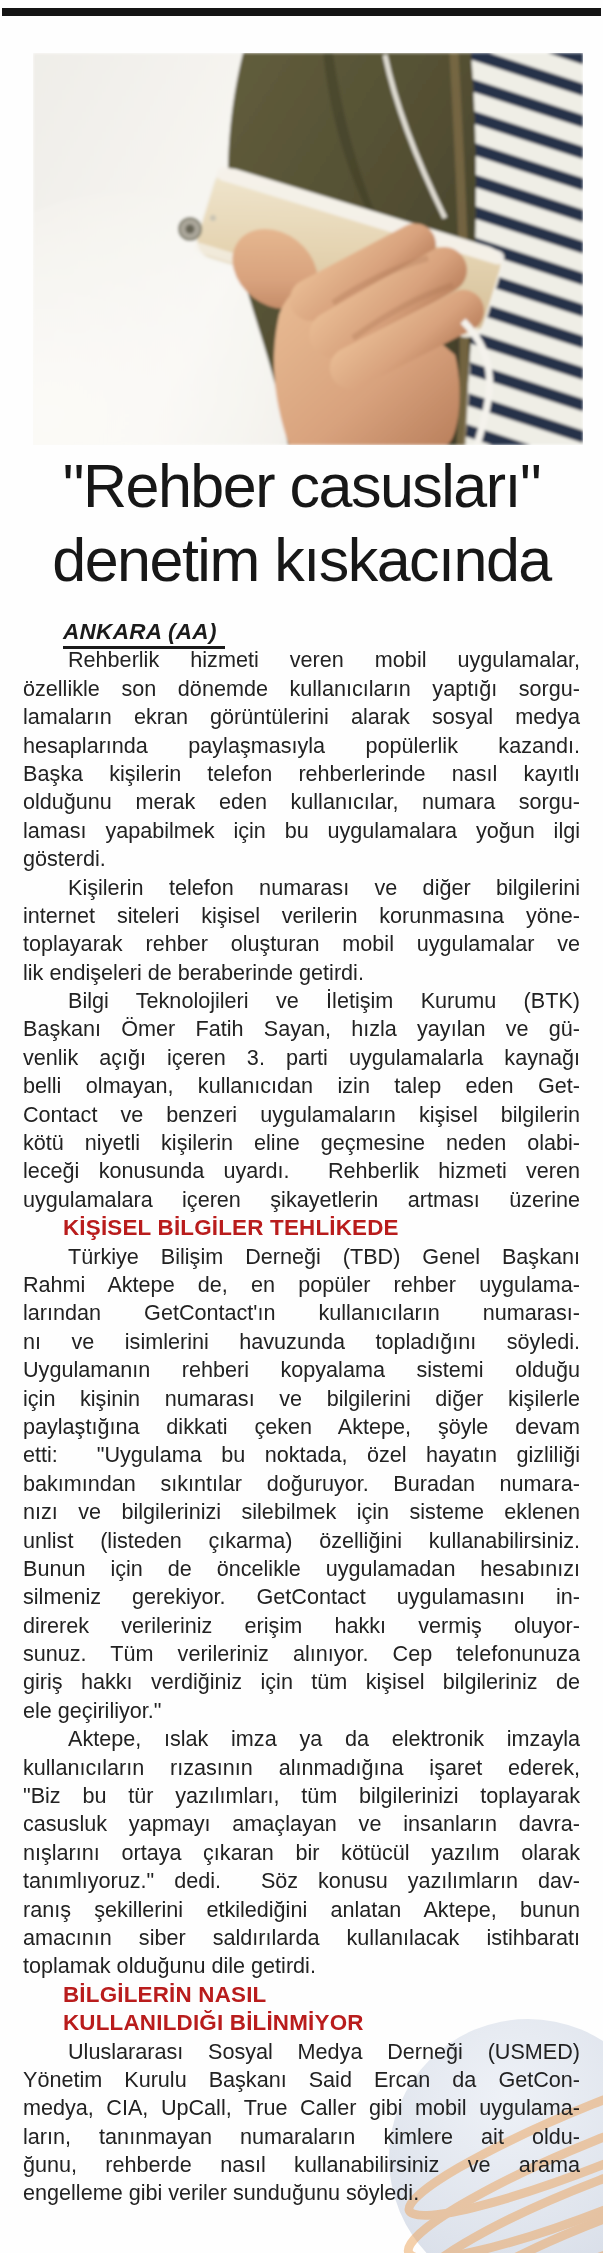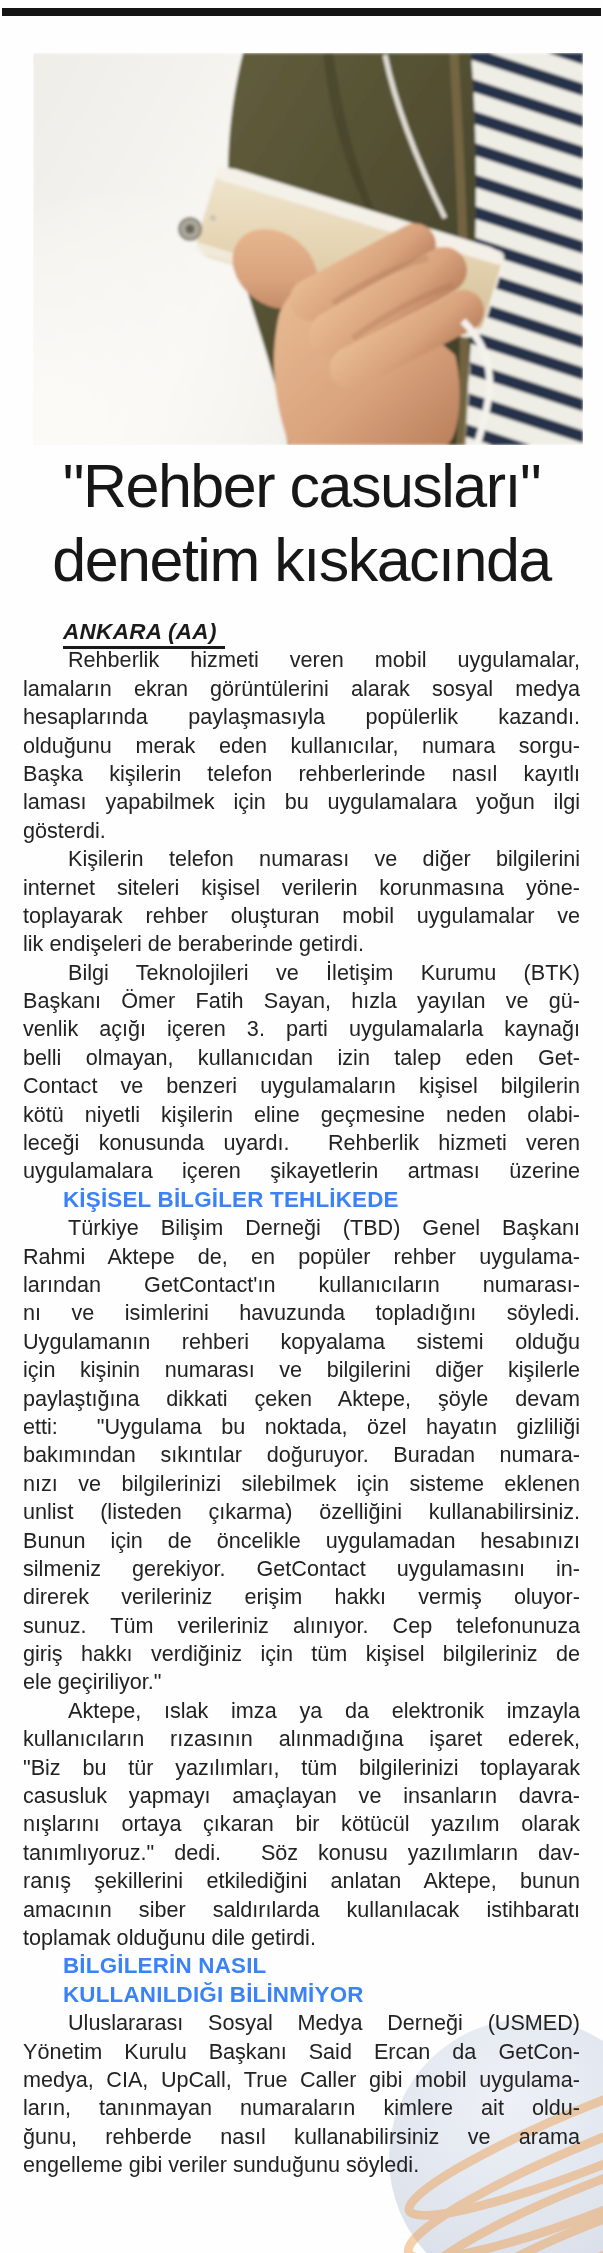--- a/index.html
+++ b/index.html
@@ -16,21 +16,21 @@
   }
   .headline .hline{height:74px;white-space:nowrap;}
   .watermark{position:absolute;left:372px;top:2014px;z-index:1;}
   .column{position:absolute;left:23px;top:618px;width:557px;z-index:2;}
   .line{
     height:28.4px;line-height:28.4px;font-size:21.6px;color:#222222;
     text-align:left;overflow:visible;white-space:nowrap;
   }
   .line.j{white-space:normal;text-align:justify;text-align-last:justify;}
   .line.ind{text-indent:45px;}
-  .line.sub{font-weight:700;font-size:22.4px;padding-left:40px;color:#3b82f6;letter-spacing:0.2px;}
+  .line.sub{font-weight:700;font-size:22.4px;padding-left:40px;color:#b91c1c;letter-spacing:0.2px;}
   .dl-line{padding-left:40px;}
   .dateline-text{
     display:inline-block;font-weight:700;font-style:italic;font-size:22.5px;color:#1b1b1b;
     border-bottom:3px solid #1a1a1a;padding-right:8px;letter-spacing:0.3px;
   }
 </style>
 </head>
 <body>
 
 <div class="page">
@@ -138,24 +138,25 @@
       </g>
     </svg>
   </div>
 
   <div class="column">
       <div class="block">
         <div class="line dl-line"><span class="dateline-text">ANKARA (AA)</span></div>
       </div>
       <div class="block">
         <div class="line j ind">Rehberlik hizmeti veren mobil uygulamalar,</div>
+        <div class="line j">özellikle son dönemde kullanıcıların yaptığı sorgu-</div>
         <div class="line j">lamaların ekran görüntülerini alarak sosyal medya</div>
         <div class="line j">hesaplarında paylaşmasıyla popülerlik kazandı.</div>
+        <div class="line j">Başka kişilerin telefon rehberlerinde nasıl kayıtlı</div>
         <div class="line j">olduğunu merak eden kullanıcılar, numara sorgu-</div>
-        <div class="line j">Başka kişilerin telefon rehberlerinde nasıl kayıtlı</div>
         <div class="line j">laması yapabilmek için bu uygulamalara yoğun ilgi</div>
         <div class="line">gösterdi.</div>
       </div>
       <div class="block">
         <div class="line j ind">Kişilerin telefon numarası ve diğer bilgilerini</div>
         <div class="line j">internet siteleri kişisel verilerin korunmasına yöne-</div>
         <div class="line j">toplayarak rehber oluşturan mobil uygulamalar ve</div>
         <div class="line">lik endişeleri de beraberinde getirdi.</div>
       </div>
       <div class="block">

